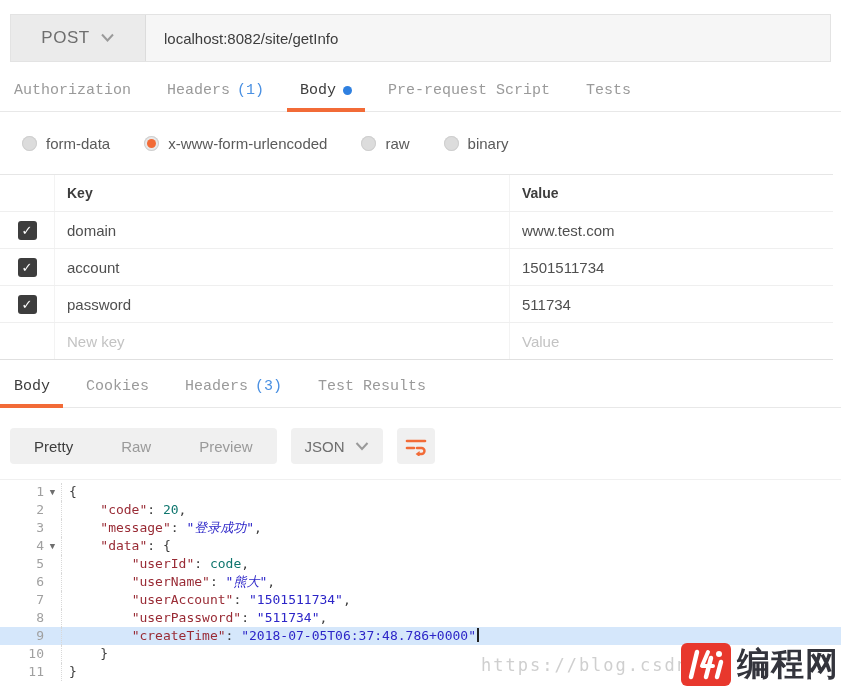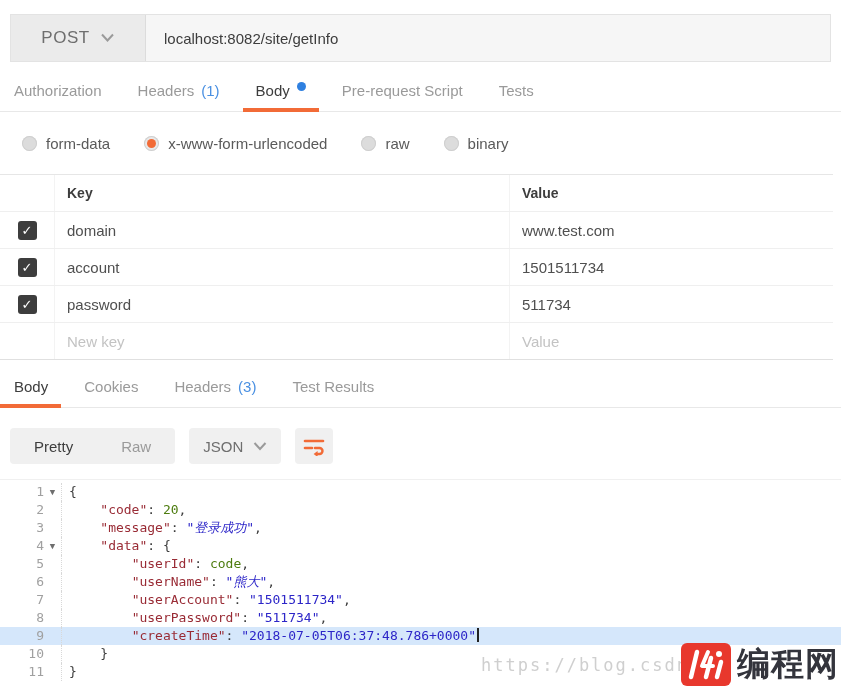--- a/index.html
+++ b/index.html
@@ -12,21 +12,21 @@
     justify-content:center; gap:10px; cursor:pointer; border-right:1px solid #dcdcdc; }
   .method-select .m-label { font-size:17px; color:#6e6e6e; letter-spacing:.5px; }
   .url-field { flex:1; background:#f6f6f6; display:flex; align-items:center; padding-left:18px;
     font-size:15px; color:#3d3d3d; }
 
   
   .tabs { display:flex; align-items:flex-end; border-bottom:1px solid #e8e8e8; position:relative; }
   .req-tabs { margin-top:16px; height:34px; padding-left:14px; }
   .resp-tabs { margin-top:10px; height:38px; }
   .tab { position:relative; padding:0 13px 12px 13px; font-size:15px; color:#9a9a9a;
-    cursor:pointer; display:flex; gap:7px; }
+    cursor:pointer; display:flex; align-items:center; gap:7px;font-family:Liberation Mono, monospace; }
   .tab:first-child { padding-left:14px; }
   .req-tabs .tab:first-child { padding-left:0; }
   .tab.active { color:#3d3d3d; }
   .tab .count { color:#4a90e2; }
   .tab .dot { width:9px; height:9px; border-radius:50%; background:#2f80e0; display:inline-block; }
   .tab.active::after { content:""; position:absolute; left:0; right:0; bottom:-1px; height:4px;
     background:#f26b37; }
   .tab + .tab { margin-left:10px; }
 
   
@@ -69,21 +69,21 @@
   .code-line { display:flex; height:18px; line-height:18px; }
   .code-line.hl { background:#d5e7fb; }
   .gutter { width:62px; display:flex; flex-shrink:0; color:#a0a0a0;
     border-right:1px dotted #d8d8d8; }
   .gutter .num { flex:1; text-align:right; }
   .gutter .fold { width:17px; text-align:center; color:#6e6e6e; font-size:9px; line-height:18px; cursor:pointer; }
   .code { white-space:pre; padding-left:7px; color:#3b3b3b; }
   .tok-k { color:#992b35; }
   .tok-s { color:#2d26c8; }
   .tok-i { font-style:italic; }
-  .tok-n, .tok-u { color:#4d7c0f; }
+  .tok-n, .tok-u { color:#0f766e; }
   .cursor { display:inline-block; width:2px; height:14px; background:#222; vertical-align:-2px; margin-left:1px; }
 
   
   .watermark { position:absolute; right:2px; bottom:6px; display:flex; align-items:center; }
   .wm-url { font-family:"DejaVu Sans Mono", monospace; font-size:17px; color:#cfcfcf;
     letter-spacing:2px; margin-right:-8px; }
   .wm-logo { margin-right:6px; }
   .wm-brand { font-size:33px; font-weight:900; color:#33343c; letter-spacing:1px; }
 </style>
 </head>
@@ -187,20 +187,21 @@
     </div>
     <div class="tab">
       <span class="label">Test Results</span>
     </div>
   </div>
 
 <div class="toolbar">
   <div class="btn-group" id="view-group">
       <button class="view-btn active">Pretty</button>
       <button class="view-btn">Raw</button>
+      <button class="view-btn">Preview</button>
     </div>
   <div class="lang-select">
     <span>JSON</span>
     <svg width="14" height="9">
       <polyline points="1.5,1 7,7 12.5,1" stroke="#9a9a9a" stroke-width="2" fill="none"></polyline>
     </svg>
   </div>
   <div class="icon-btn">
     <svg width="22" height="20" viewBox="0 0 22 20">
       <line x1="2" y1="5" x2="20" y2="5" stroke="#f26b37" stroke-width="2.6" stroke-linecap="round"></line>

